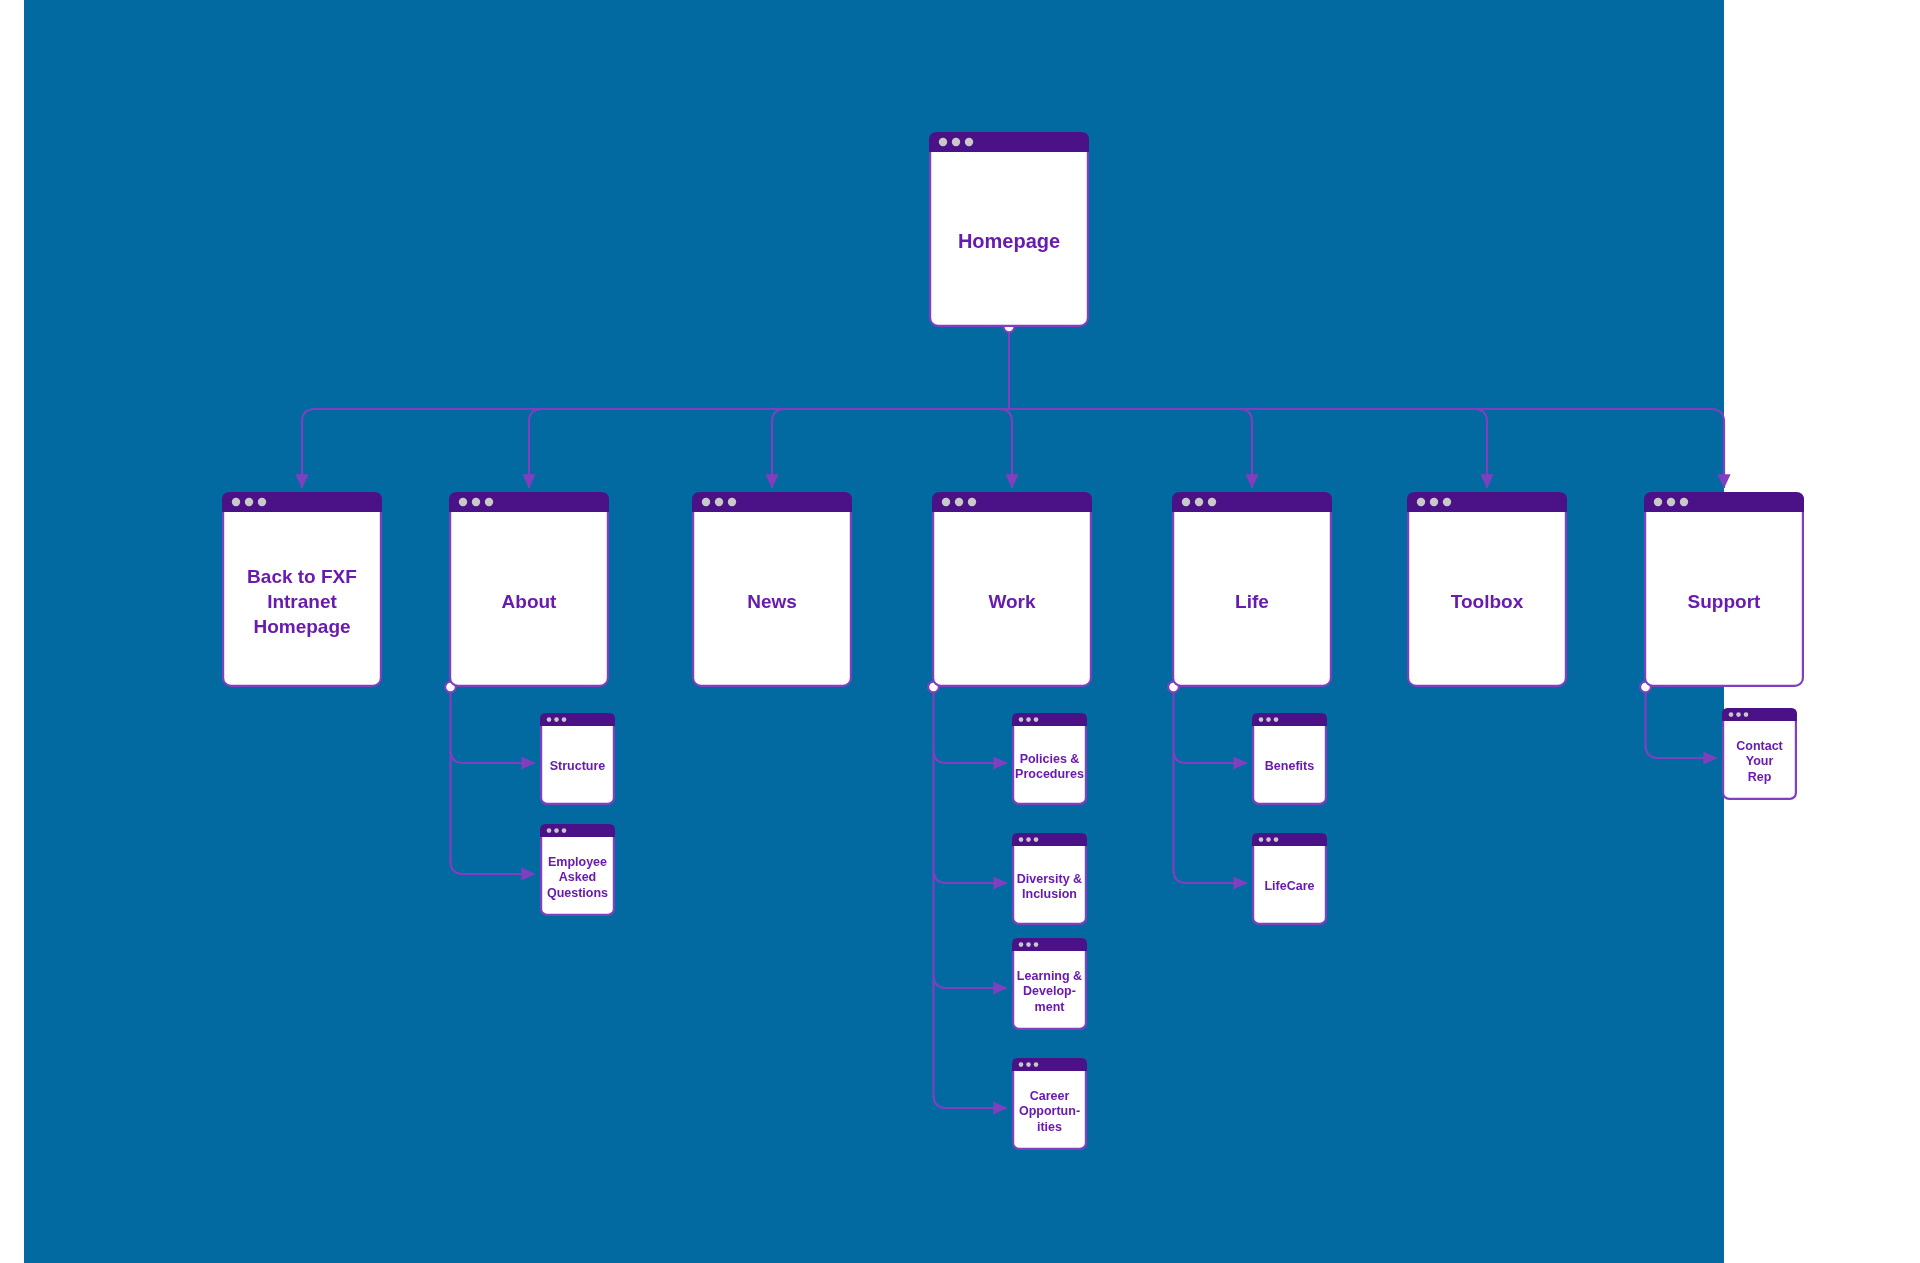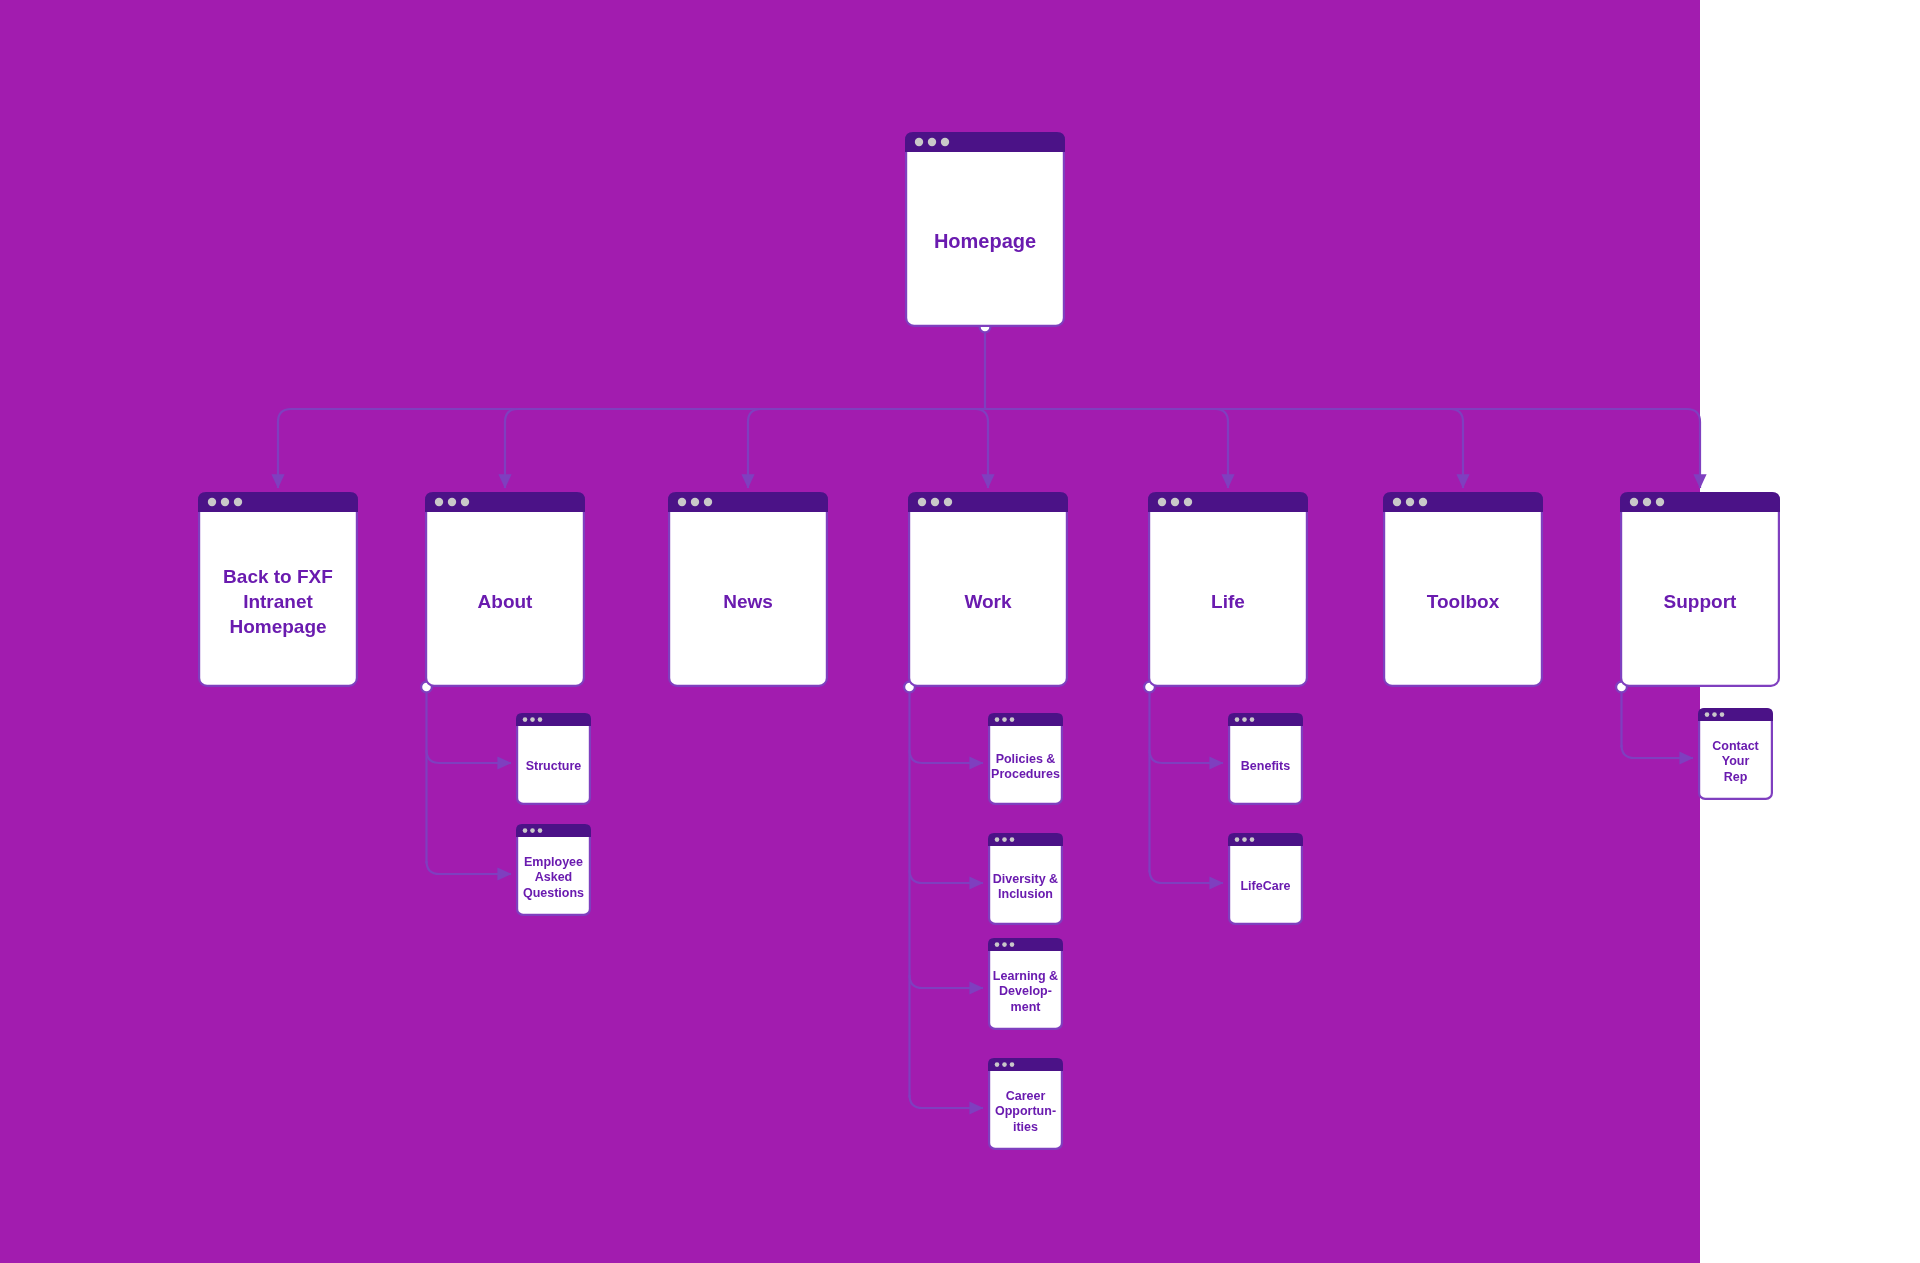--- a/index.html
+++ b/index.html
@@ -10,21 +10,22 @@
   body {
     width: 1920px;
     height: 1263px;
     font-family: "Liberation Sans", sans-serif;
     overflow: hidden;
   }
   #sitemap-root {
     position: relative;
     width: 1700px;
     height: 1263px;
-    background: #a21caf;
+    background: #0369a1;
+    margin-left: 24px;
   }
   svg.diagram {
     position: absolute;
     top: 0;
     left: 0;
     width: 1920px;
     height: 1263px;
     display: block;
   }
   .card-title {

